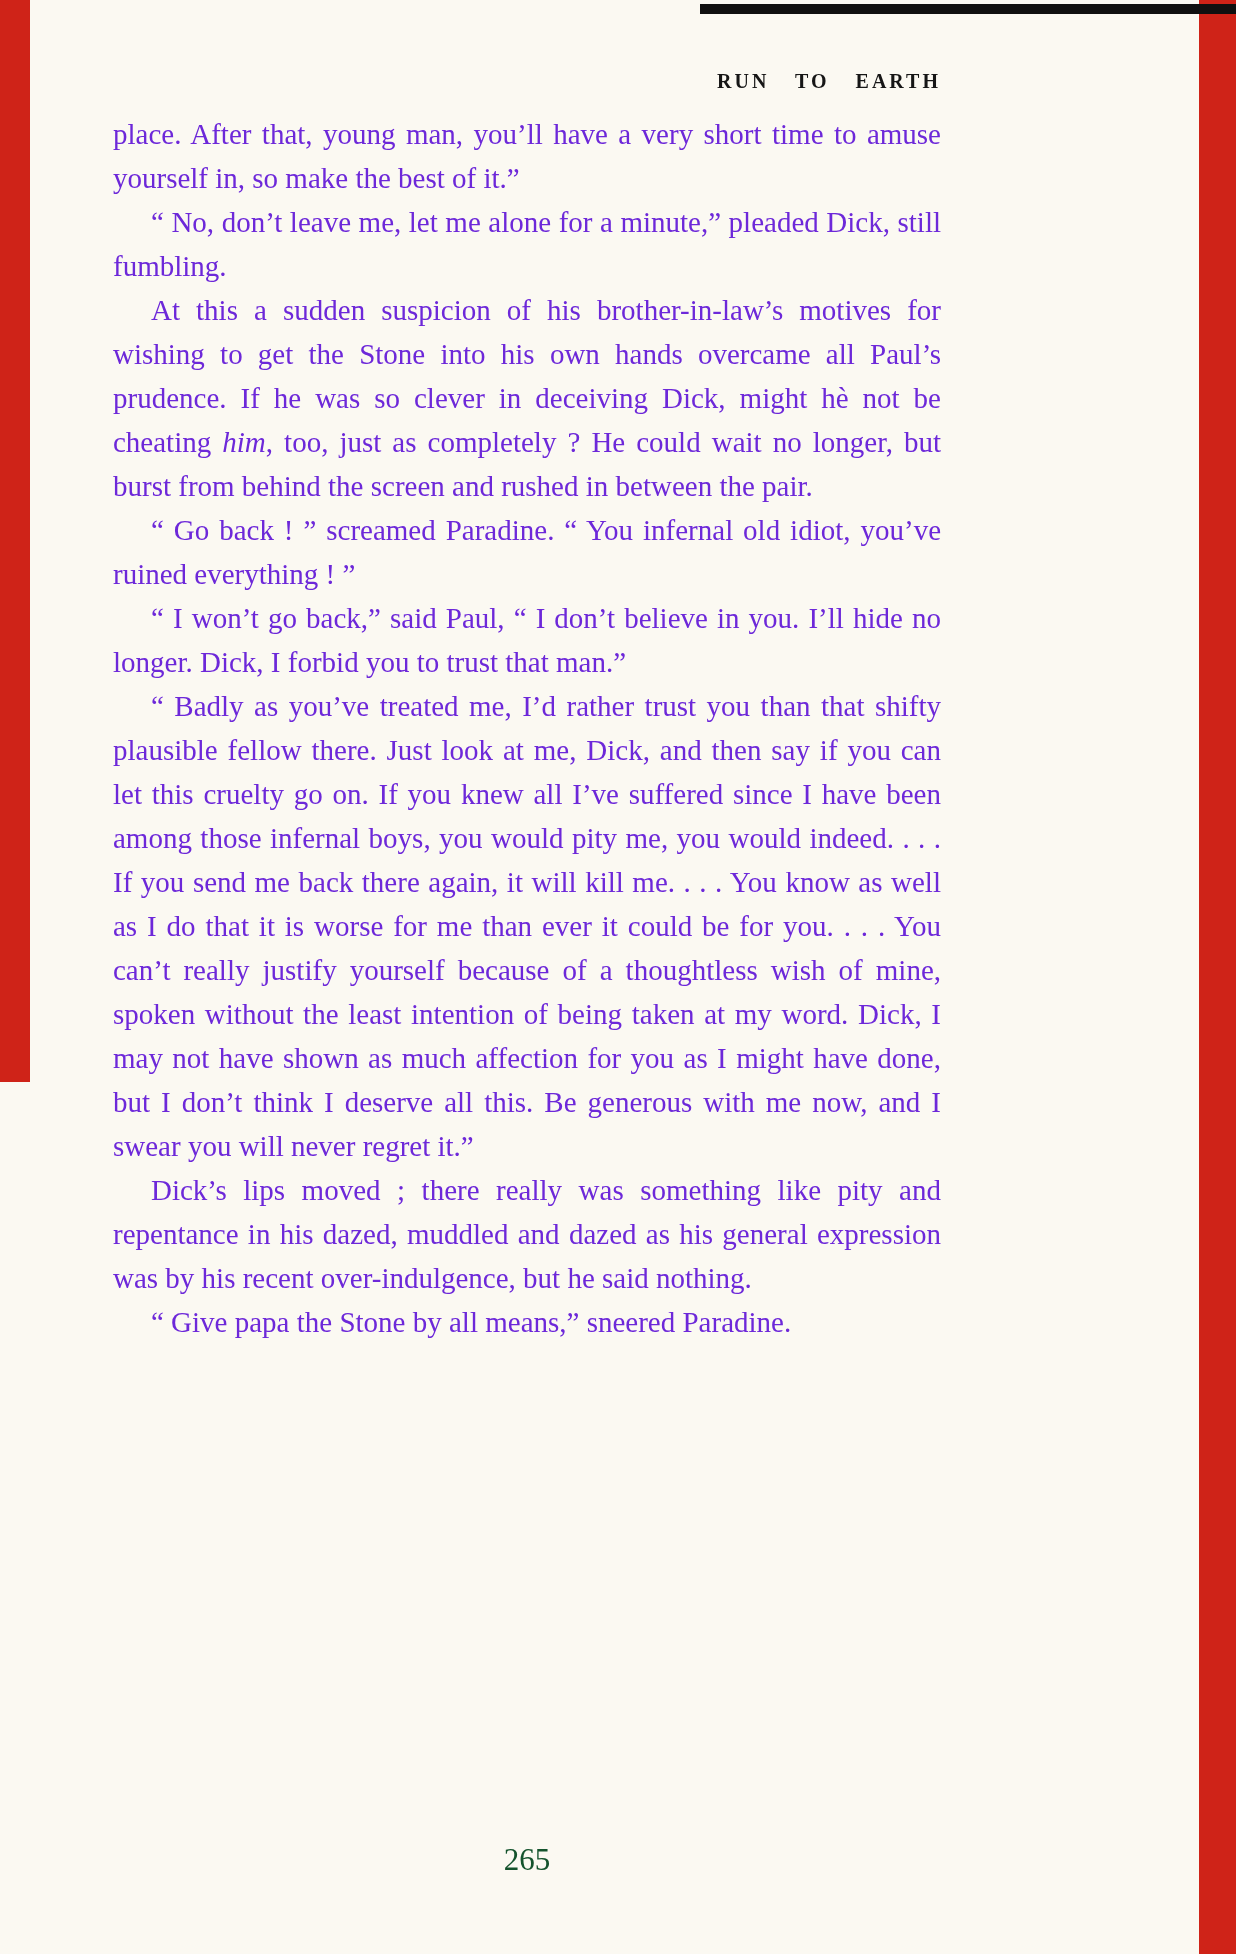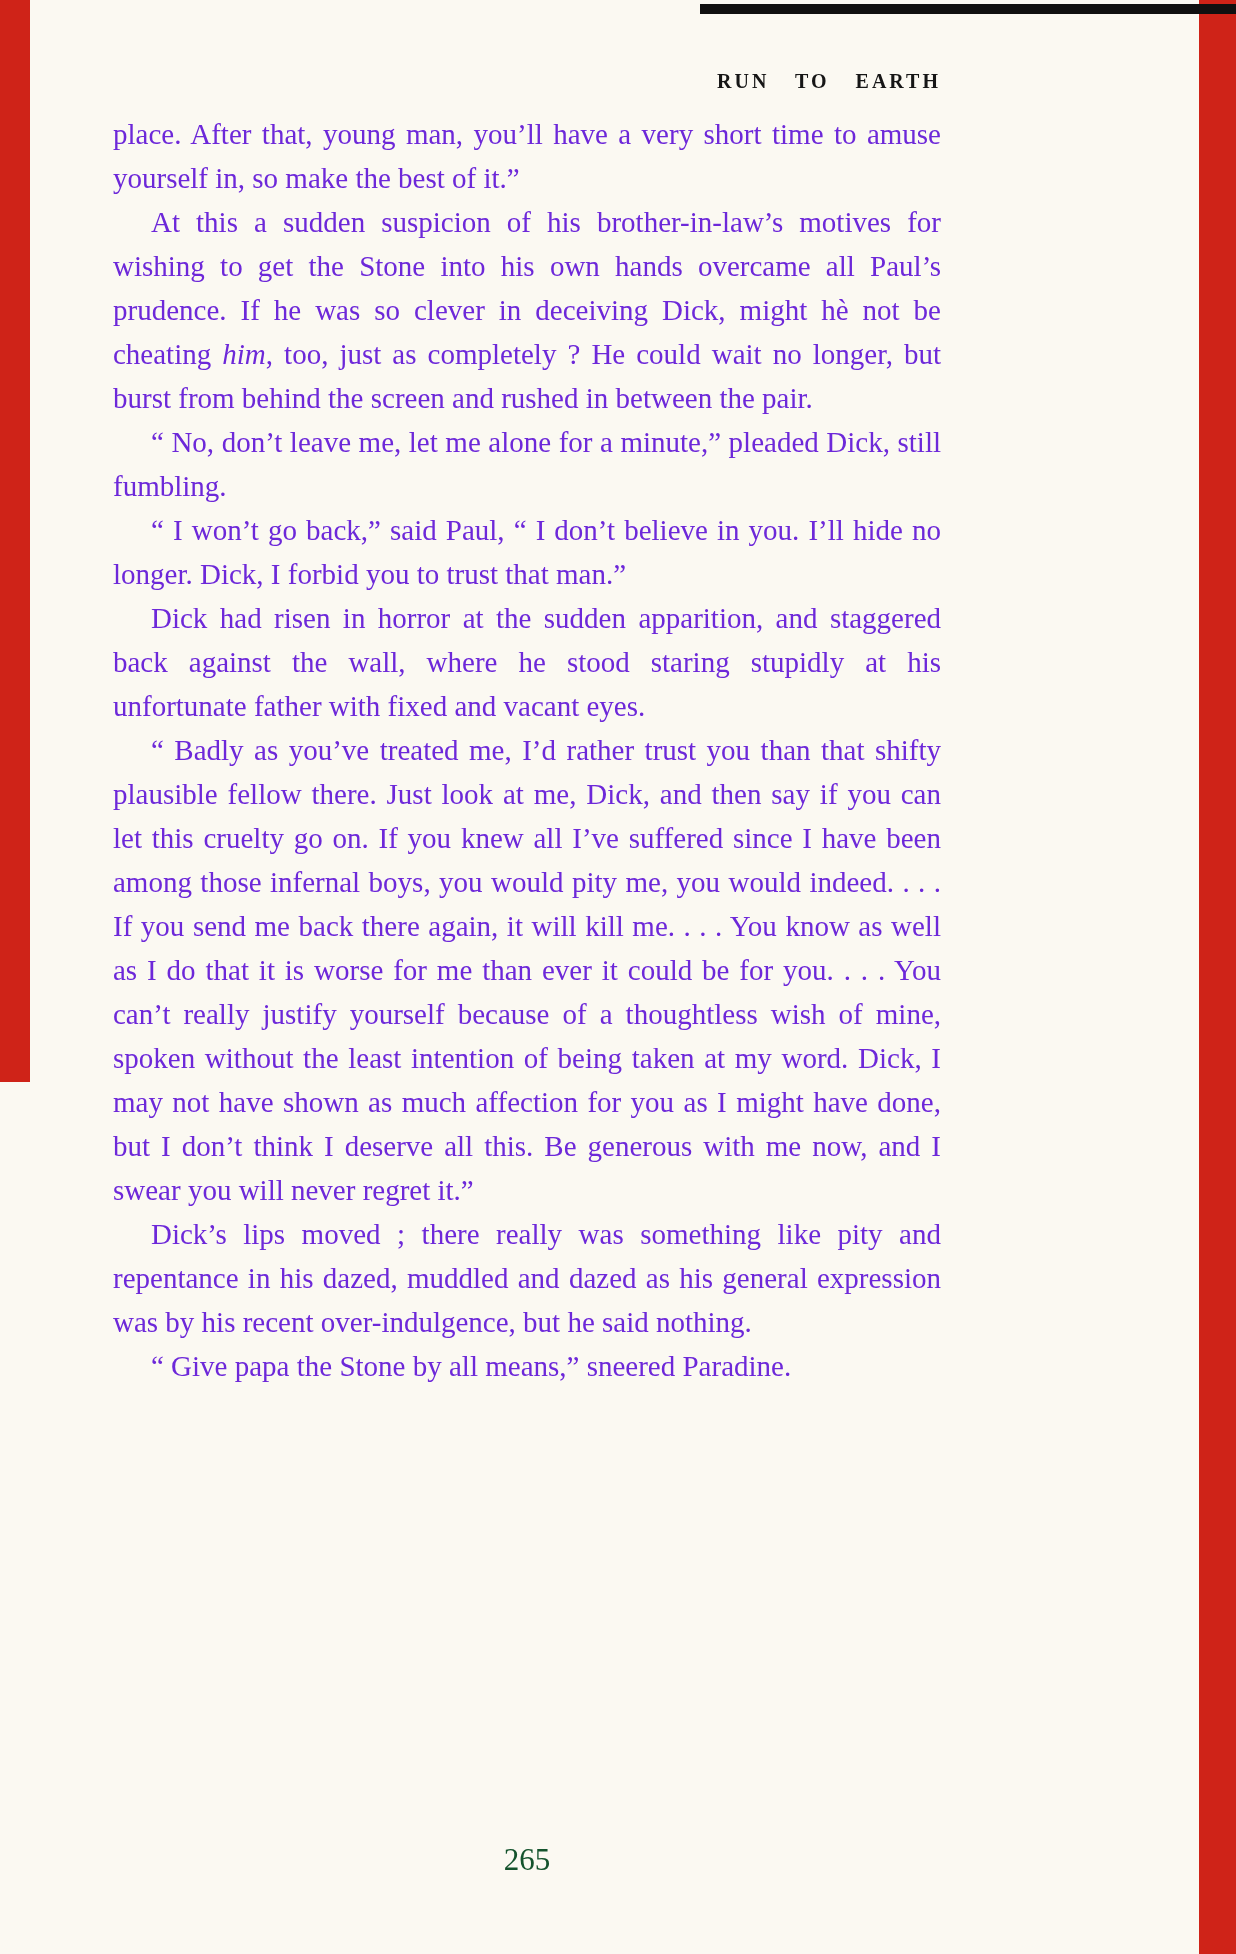--- a/index.html
+++ b/index.html
@@ -75,28 +75,28 @@
 <div class="red-edge left"></div>
 <div class="red-edge right"></div>
 <div class="black-rule"></div>
 
 <div class="page">
   <div class="running-head">RUN TO EARTH</div>
 
   <div class="body-text">
     <p class="para flush">place.  After that, young man, you’ll have a very short time to amuse yourself in, so make the best of it.”</p>
 
+    <p class="para">“ No, don’t leave me, let me alone for a minute,” pleaded Dick, still fumbling.</p>
+
     <p class="para"><span>At this a sudden suspicion of his brother-in-law’s motives for wishing to get the Stone into his own hands overcame all Paul’s prudence.  If he was so clever in deceiving Dick, might hè not be cheating </span><i>him</i><span>, too, just as completely ?  He could wait no longer, but burst from behind the screen and rushed in between the pair.</span></p>
 
-    <p class="para">“ No, don’t leave me, let me alone for a minute,” pleaded Dick, still fumbling.</p>
-
+    <p class="para">“ Go back ! ” screamed Paradine.  “ You infernal old idiot, you’ve ruined everything ! ”</p>
 
     <p class="para">“ I won’t go back,” said Paul, “ I don’t believe in you. I’ll hide no longer.  Dick, I forbid you to trust that man.”</p>
 
-    <p class="para">Dick had risen in horror at the sudden apparition, and staggered back against the wall, where he stood staring stupidly at his unfortunate father with fixed and vacant eyes.</p>
 
     <p class="para">“ Badly as you’ve treated me, I’d rather trust you than that shifty plausible fellow there.  Just look at me, Dick, and then say if you can let this cruelty go on. If you knew all I’ve suffered since I have been among those infernal boys, you would pity me, you would indeed. . . .  If you send me back there again, it will kill me. . . . You know as well as I do that it is worse for me than ever it could be for you. . . . You can’t really justify yourself because of a thoughtless wish of mine, spoken without the least intention of being taken at my word.  Dick, I may not have shown as much affection for you as I might have done, but I don’t think I deserve all this.  Be generous with me now, and I swear you will never regret it.”</p>
 
     <p class="para">Dick’s lips moved ;  there really was something like pity and repentance in his dazed, muddled and dazed as his general expression was by his recent over-indulgence, but he said nothing.</p>
 
     <p class="para">“ Give papa the Stone by all means,” sneered Paradine.</p>
   </div>
 </div>
 
 <div class="page-number">265</div>

